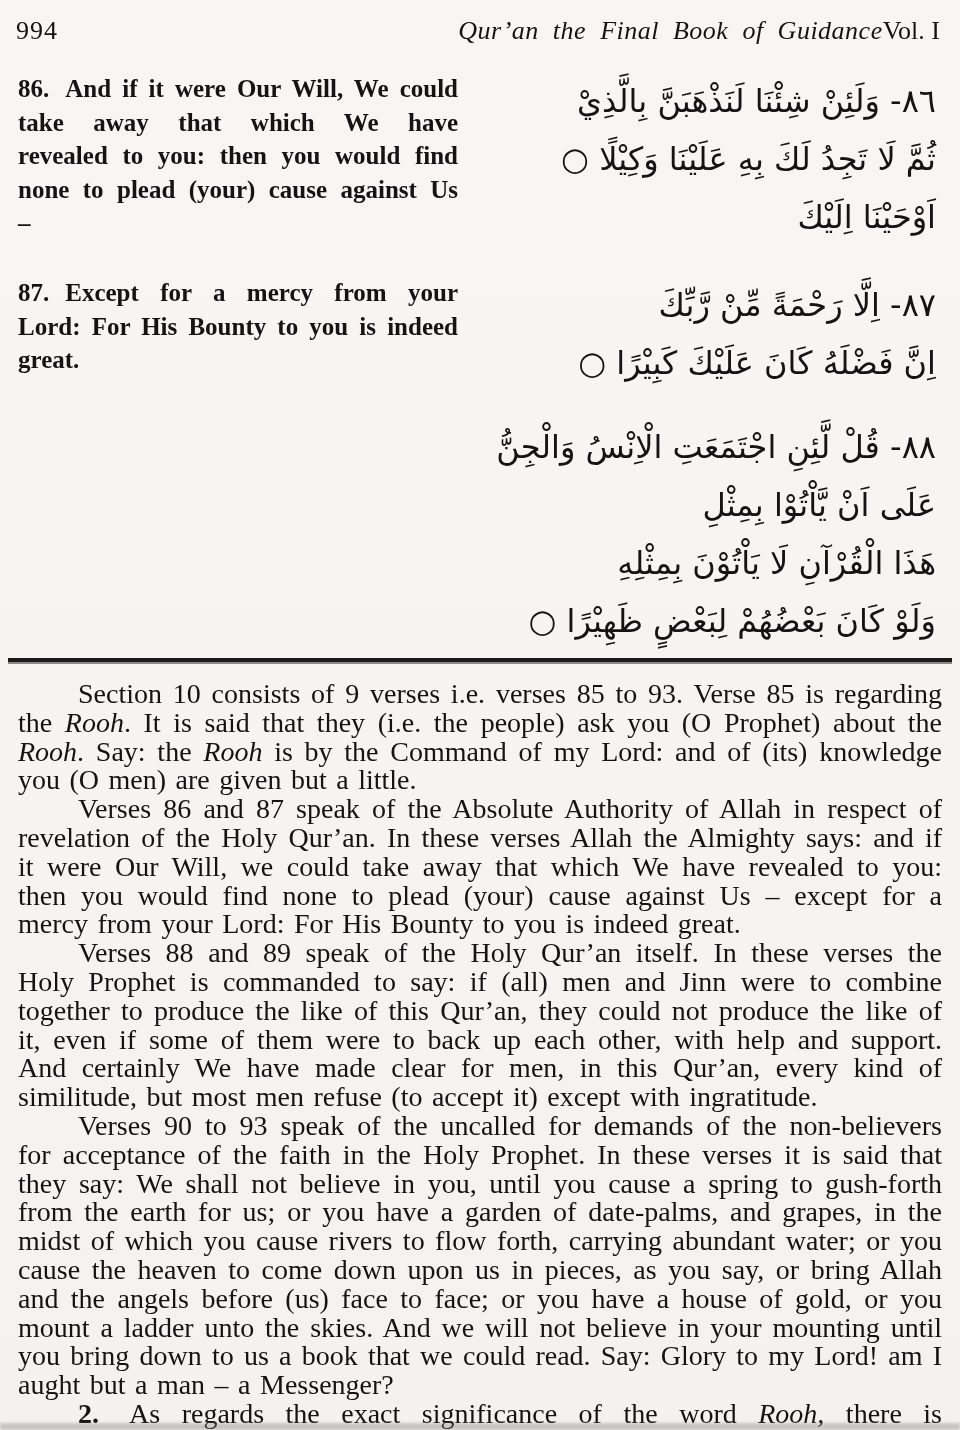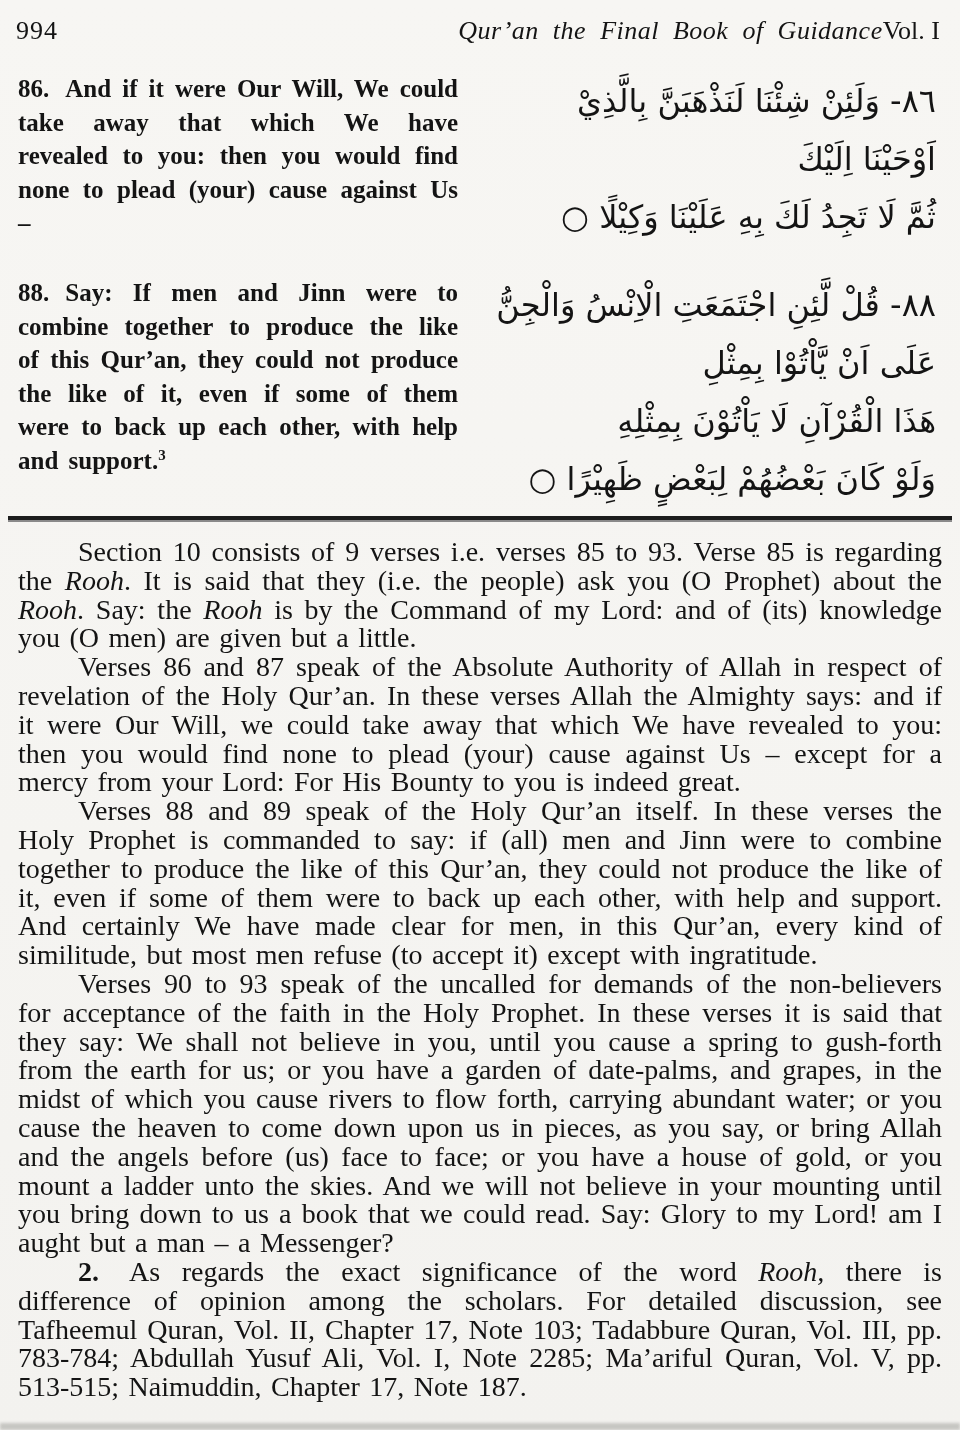--- a/index.html
+++ b/index.html
@@ -93,30 +93,36 @@
   </div>
 
   <div class="verses">
 
     <div class="vrow r1">
       <div class="trans">
         <span class="vnum">86.</span><span>And if it were Our Will, We could take away that which We have revealed to you: then you would find none to plead (your) cause against Us –</span>
       </div>
       <div class="arabic">
         <div class="aline">٨٦- وَلَئِنْ شِئْنَا لَنَذْهَبَنَّ بِالَّذِيْ</div>
+        <div class="aline">ثُمَّ لَا تَجِدُ لَكَ بِهِ عَلَيْنَا وَكِيْلًا ○</div>
         <div class="aline">اَوْحَيْنَا اِلَيْكَ</div>
-        <div class="aline">ثُمَّ لَا تَجِدُ لَكَ بِهِ عَلَيْنَا وَكِيْلًا ○</div>
       </div>
     </div>
 
+    <div class="vrow r2">
+      <div class="trans">
+        <span class="vnum">87.</span><span>Except for a mercy from your Lord: For His Bounty to you is indeed great.</span>
+      </div>
+      <div class="arabic">
+        <div class="aline">٨٧- اِلَّا رَحْمَةً مِّنْ رَّبِّكَ</div>
+        <div class="aline">اِنَّ فَضْلَهُ كَانَ عَلَيْكَ كَبِيْرًا ○</div>
+      </div>
+    </div>
 
     <div class="vrow r3">
-      <div class="trans">
-        <span class="vnum">88.</span><span>Say: If men and Jinn were to combine together to produce the like of this Qur’an, they could not produce the like of it, even if some of them were to back up each other, with help and support.</span><sup>3</sup>
-      </div>
       <div class="arabic">
         <div class="aline">٨٨- قُلْ لَّئِنِ اجْتَمَعَتِ الْاِنْسُ وَالْجِنُّ</div>
         <div class="aline">عَلَى اَنْ يَّاْتُوْا بِمِثْلِ</div>
         <div class="aline">هَذَا الْقُرْآنِ لَا يَاْتُوْنَ بِمِثْلِهِ</div>
         <div class="aline">وَلَوْ كَانَ بَعْضُهُمْ لِبَعْضٍ ظَهِيْرًا ○</div>
       </div>
     </div>
 
   </div>
 

